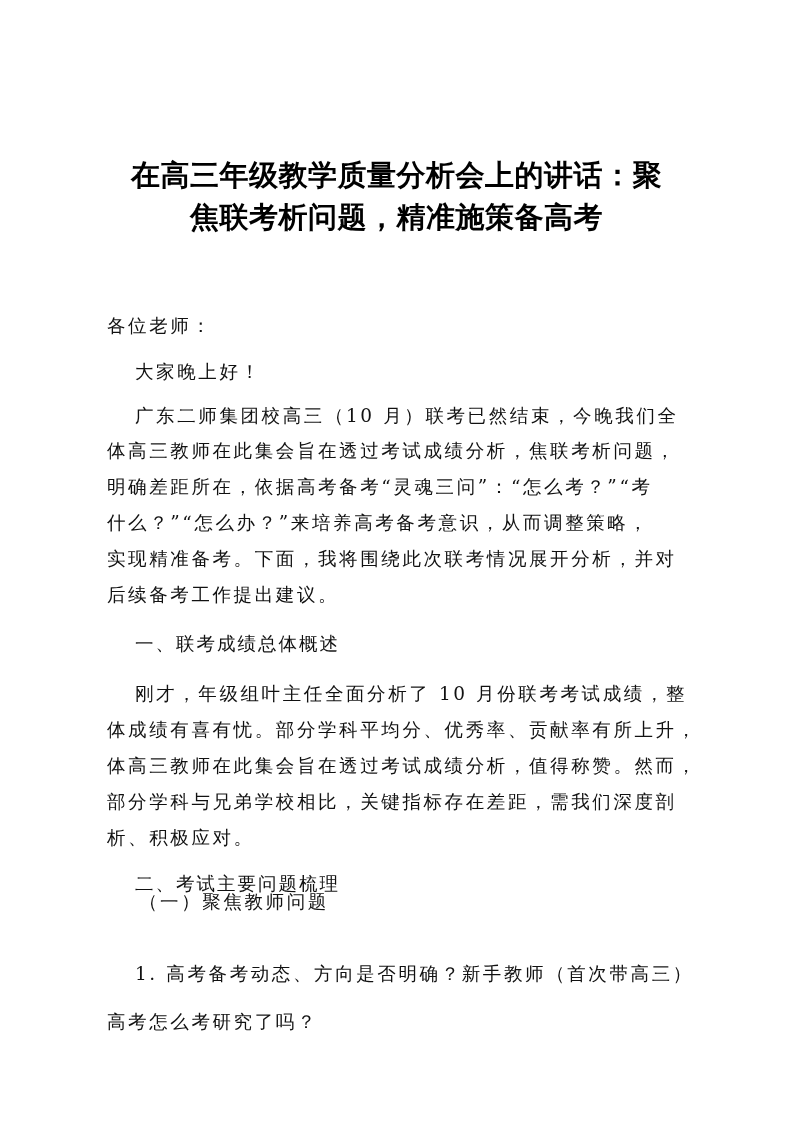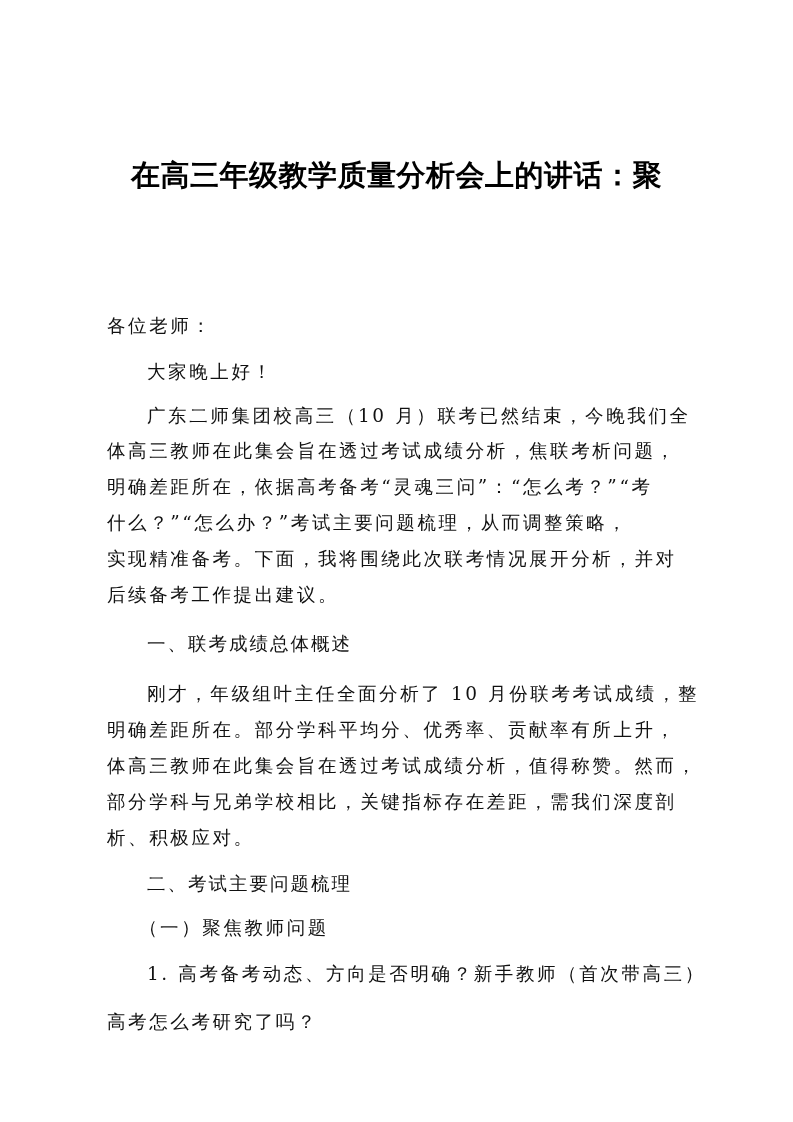--- a/index.html
+++ b/index.html
@@ -13,53 +13,54 @@
       font-family: "DejaVu Sans", "Liberation Sans", sans-serif;
       font-weight: bold; font-size: 29px; line-height: 42px; color: #000;
       letter-spacing: 0.5px;
     }
     .body-text {
       position: absolute; left: 107px; width: 582px;
       font-family: "DejaVu Serif", "Liberation Serif", serif;
       font-size: 18.5px; color: #111; letter-spacing: 2.6px;
     }
     .line { position: absolute; left: 0; white-space: nowrap; height: 24px; line-height: 24px; margin-top: 20px; }
-    .ind { left: 40px; }
+    .ind { left: 28px; }
     .bold { font-weight: normal; font-family: "DejaVu Sans", "Liberation Sans", sans-serif; letter-spacing: 2px; }
   </style>
 </head>
 <body>
 
 <div class="page">
   <div class="title">
     <div>在高三年级教学质量分析会上的讲话：聚</div>
+    <div>焦联考析问题，精准施策备高考</div>
   </div>
 
   <div class="body-text" style="top:0;">
     <div class="line" style="top:294px">各位老师：</div>
     <div class="line ind" style="top:340px">大家晚上好！</div>
 
     <div>
       <div class="line ind" style="top:384px">广东二师集团校高三（10 月）联考已然结束，今晚我们全</div>
       <div class="line" style="top:419px">体高三教师在此集会旨在透过考试成绩分析，焦联考析问题，</div>
       <div class="line" style="top:455px">明确差距所在，依据高考备考“灵魂三问”：“怎么考？”“考</div>
-      <div class="line" style="top:491px">什么？”“怎么办？”考试主要问题梳理，从而调整策略，</div>
+      <div class="line" style="top:491px">什么？”“怎么办？”来培养高考备考意识，从而调整策略，</div>
       <div class="line" style="top:527px">实现精准备考。下面，我将围绕此次联考情况展开分析，并对</div>
       <div class="line" style="top:563px">后续备考工作提出建议。</div>
     </div>
 
     <div class="line ind bold" style="top:612px">一、联考成绩总体概述</div>
     <div>
       <div class="line ind" style="top:662px">刚才，年级组叶主任全面分析了 10 月份联考考试成绩，整</div>
-      <div class="line" style="top:698px">明确差距所在。部分学科平均分、优秀率、贡献率有所上升，</div>
+      <div class="line" style="top:698px">体成绩有喜有忧。部分学科平均分、优秀率、贡献率有所上升，</div>
       <div class="line" style="top:734px">体高三教师在此集会旨在透过考试成绩分析，值得称赞。然而，</div>
       <div class="line" style="top:770px">部分学科与兄弟学校相比，关键指标存在差距，需我们深度剖</div>
       <div class="line" style="top:806px">析、积极应对。</div>
     </div>
 
     <div class="line ind bold" style="top:852px">二、考试主要问题梳理</div>
-    <div class="line" style="top:896px; left:32px">（一）聚焦教师问题</div>
+    <div class="line" style="top:870px; left:32px">（一）聚焦教师问题</div>
     <div>
       <div class="line ind" style="top:942px">1. 高考备考动态、方向是否明确？新手教师（首次带高三）</div>
       <div class="line" style="top:990px">高考怎么考研究了吗？</div>
     </div>
   </div>
 </div>
 
 </body></html>

